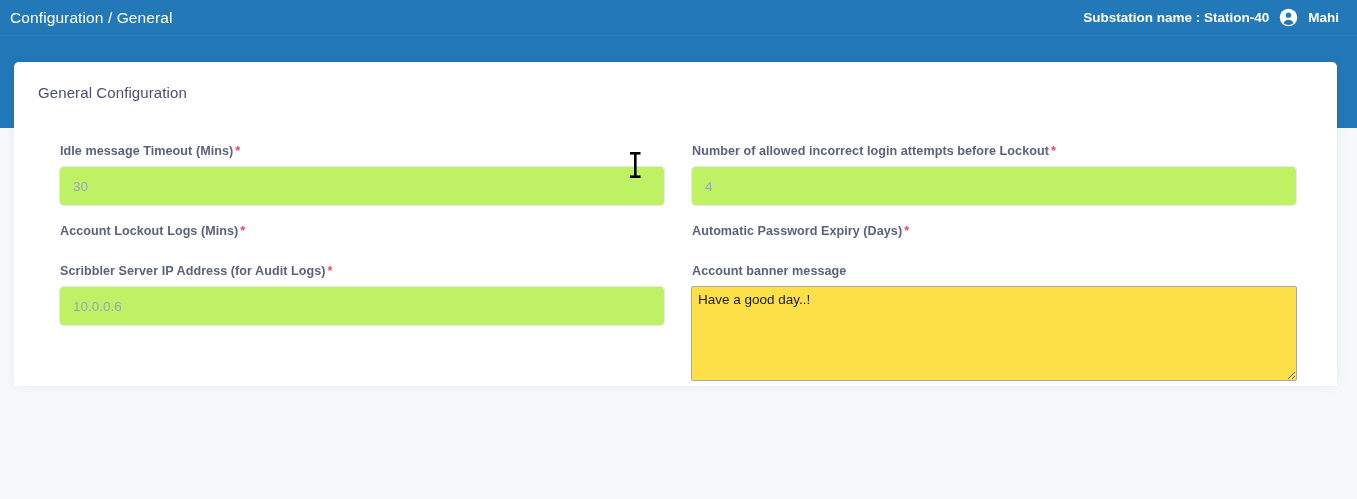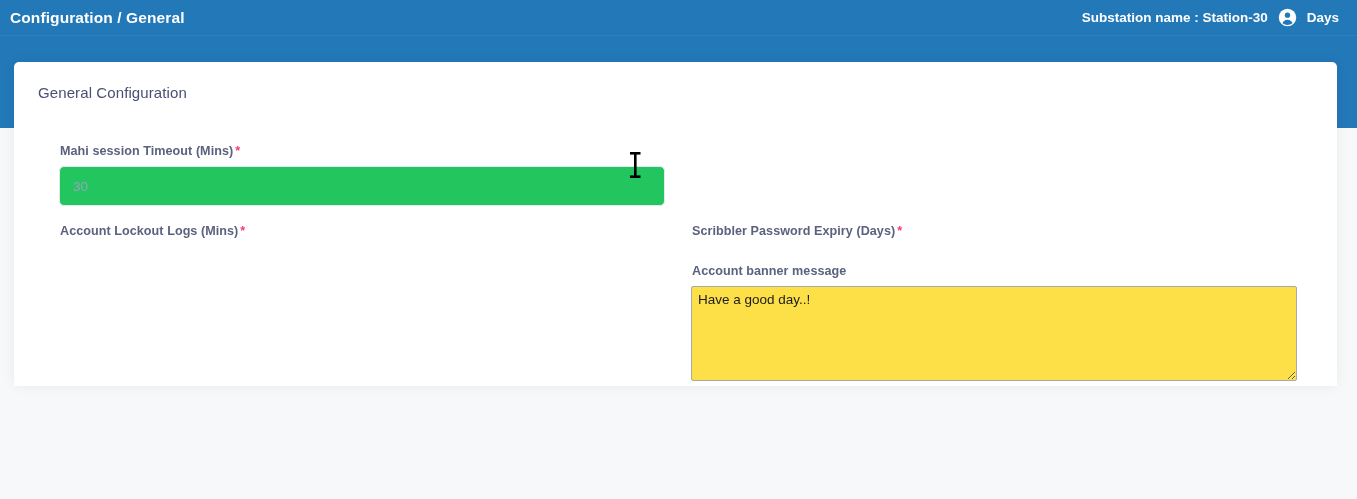--- a/index.html
+++ b/index.html
@@ -33,21 +33,21 @@
     height: 36px;
     border-bottom: 1px solid #2a7fbe;
     display: flex;
     align-items: center;
     justify-content: space-between;
     padding: 0 18px 0 10px;
   }
   .breadcrumb {
     color: #ffffff;
     font-size: 15.5px;
-    font-weight: bold;
+    font-weight: normal;
     letter-spacing: .1px;
     white-space: nowrap;
   }
   .topbar-right {
     display: flex;
     align-items: center;
     gap: 10px;
     white-space: nowrap;
   }
   .substation-label {
@@ -115,21 +115,21 @@
     color: #f1416c;
     font-weight: bold;
     margin-left: 2px;
   }
   .input {
     display: block;
     width: 606px;
     height: 40px;
     border: 1px solid #e6e8ef;
     border-radius: 5px;
-    background: #22c55e;
+    background: #bef264;
     padding: 12px 13px;
     font-size: 13.5px;
     color: #3f4254;
     font-family: "Liberation Sans", sans-serif;
     outline: none;
   }
   .input::placeholder {
     color: #9aa3bd;
     opacity: 1;
   }
@@ -162,67 +162,77 @@
 </head>
 <body>
 
 <div id="app">
 
   <div class="topbar-wrap">
     <div class="topbar">
       <div class="breadcrumb">Configuration / General</div>
 
       <div class="topbar-right">
-        <span class="substation-label">Substation name : Station-30</span>
+        <span class="substation-label">Substation name : Station-40</span>
 
         <span class="user-icon">
           <svg viewBox="0 0 24 24" width="19" height="19">
             <circle cx="12" cy="12" r="11" fill="#ffffff"></circle>
             <circle cx="12" cy="9" r="3.4" fill="#2378b8"></circle>
             <path d="M5.6 19.2a6.8 6.8 0 0 1 12.8 0 11 11 0 0 1-12.8 0z" fill="#2378b8"></path>
           </svg>
         </span>
 
-        <span class="user-name">Days</span>
+        <span class="user-name">Mahi</span>
       </div>
     </div>
   </div>
 
   <div class="card">
 
     <div class="card-title">General Configuration</div>
 
     <div class="form">
 
       <div class="row">
         <div class="col">
           <label class="field-label">
-            <span>Mahi session Timeout (Mins)</span><span class="req">*</span>
+            <span>Idle message Timeout (Mins)</span><span class="req">*</span>
           </label>
           <input class="input" type="text" placeholder="30" style="">
         </div>
 
+        <div class="col">
+          <label class="field-label">
+            <span>Number of allowed incorrect login attempts before Lockout</span><span class="req">*</span>
+          </label>
+          <input class="input" type="text" placeholder="4" style="">
+        </div>
       </div>
 
       <div class="row">
         <div class="col">
           <label class="field-label">
             <span>Account Lockout Logs (Mins)</span><span class="req">*</span>
           </label>
         </div>
 
         <div class="col">
           <label class="field-label">
-            <span>Scribbler Password Expiry (Days)</span><span class="req">*</span>
+            <span>Automatic Password Expiry (Days)</span><span class="req">*</span>
           </label>
         </div>
       </div>
 
       <div class="row">
         <div class="col">
+          <label class="field-label">
+            <span>Scribbler Server IP Address (for Audit Logs)</span><span class="req">*</span>
+          </label>
+          <input class="input" type="text" placeholder="10.0.0.6" style="">
         </div>
 
         <div class="col">
           <label class="field-label">
             <span>Account banner message</span>
           </label>
           <textarea class="textarea" style="">Have a good day..!</textarea>
         </div>
       </div>
 

